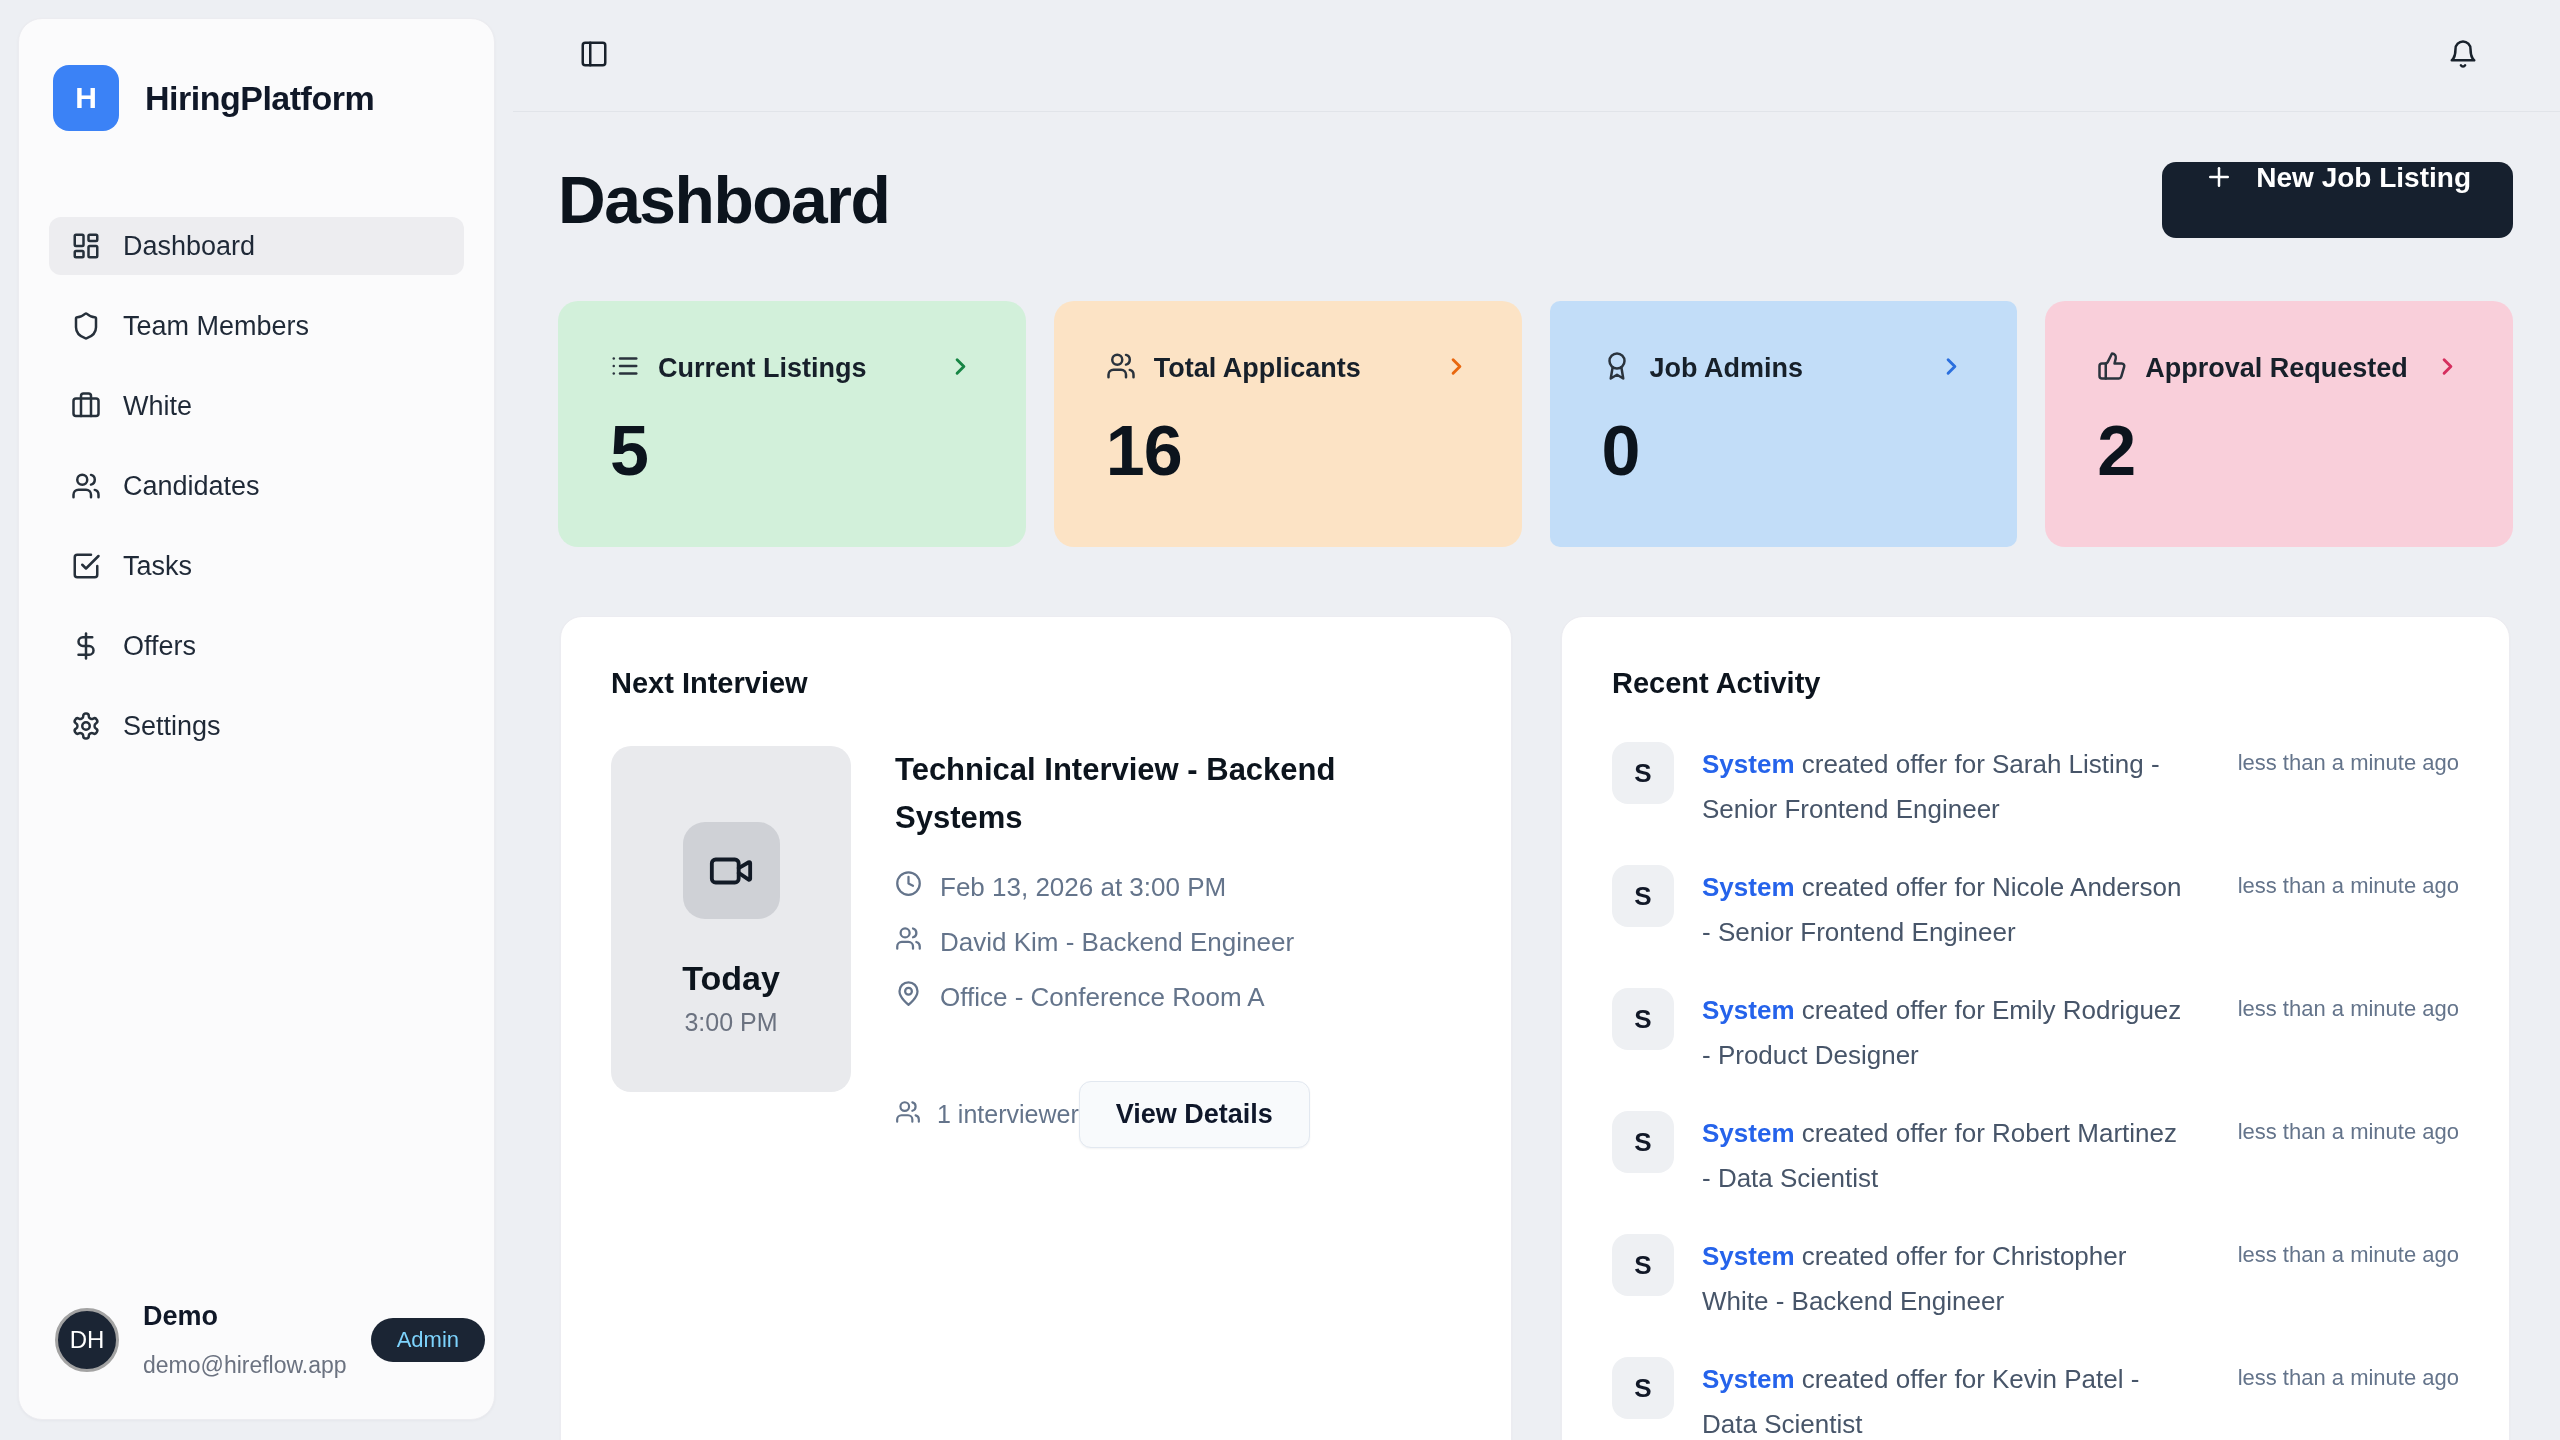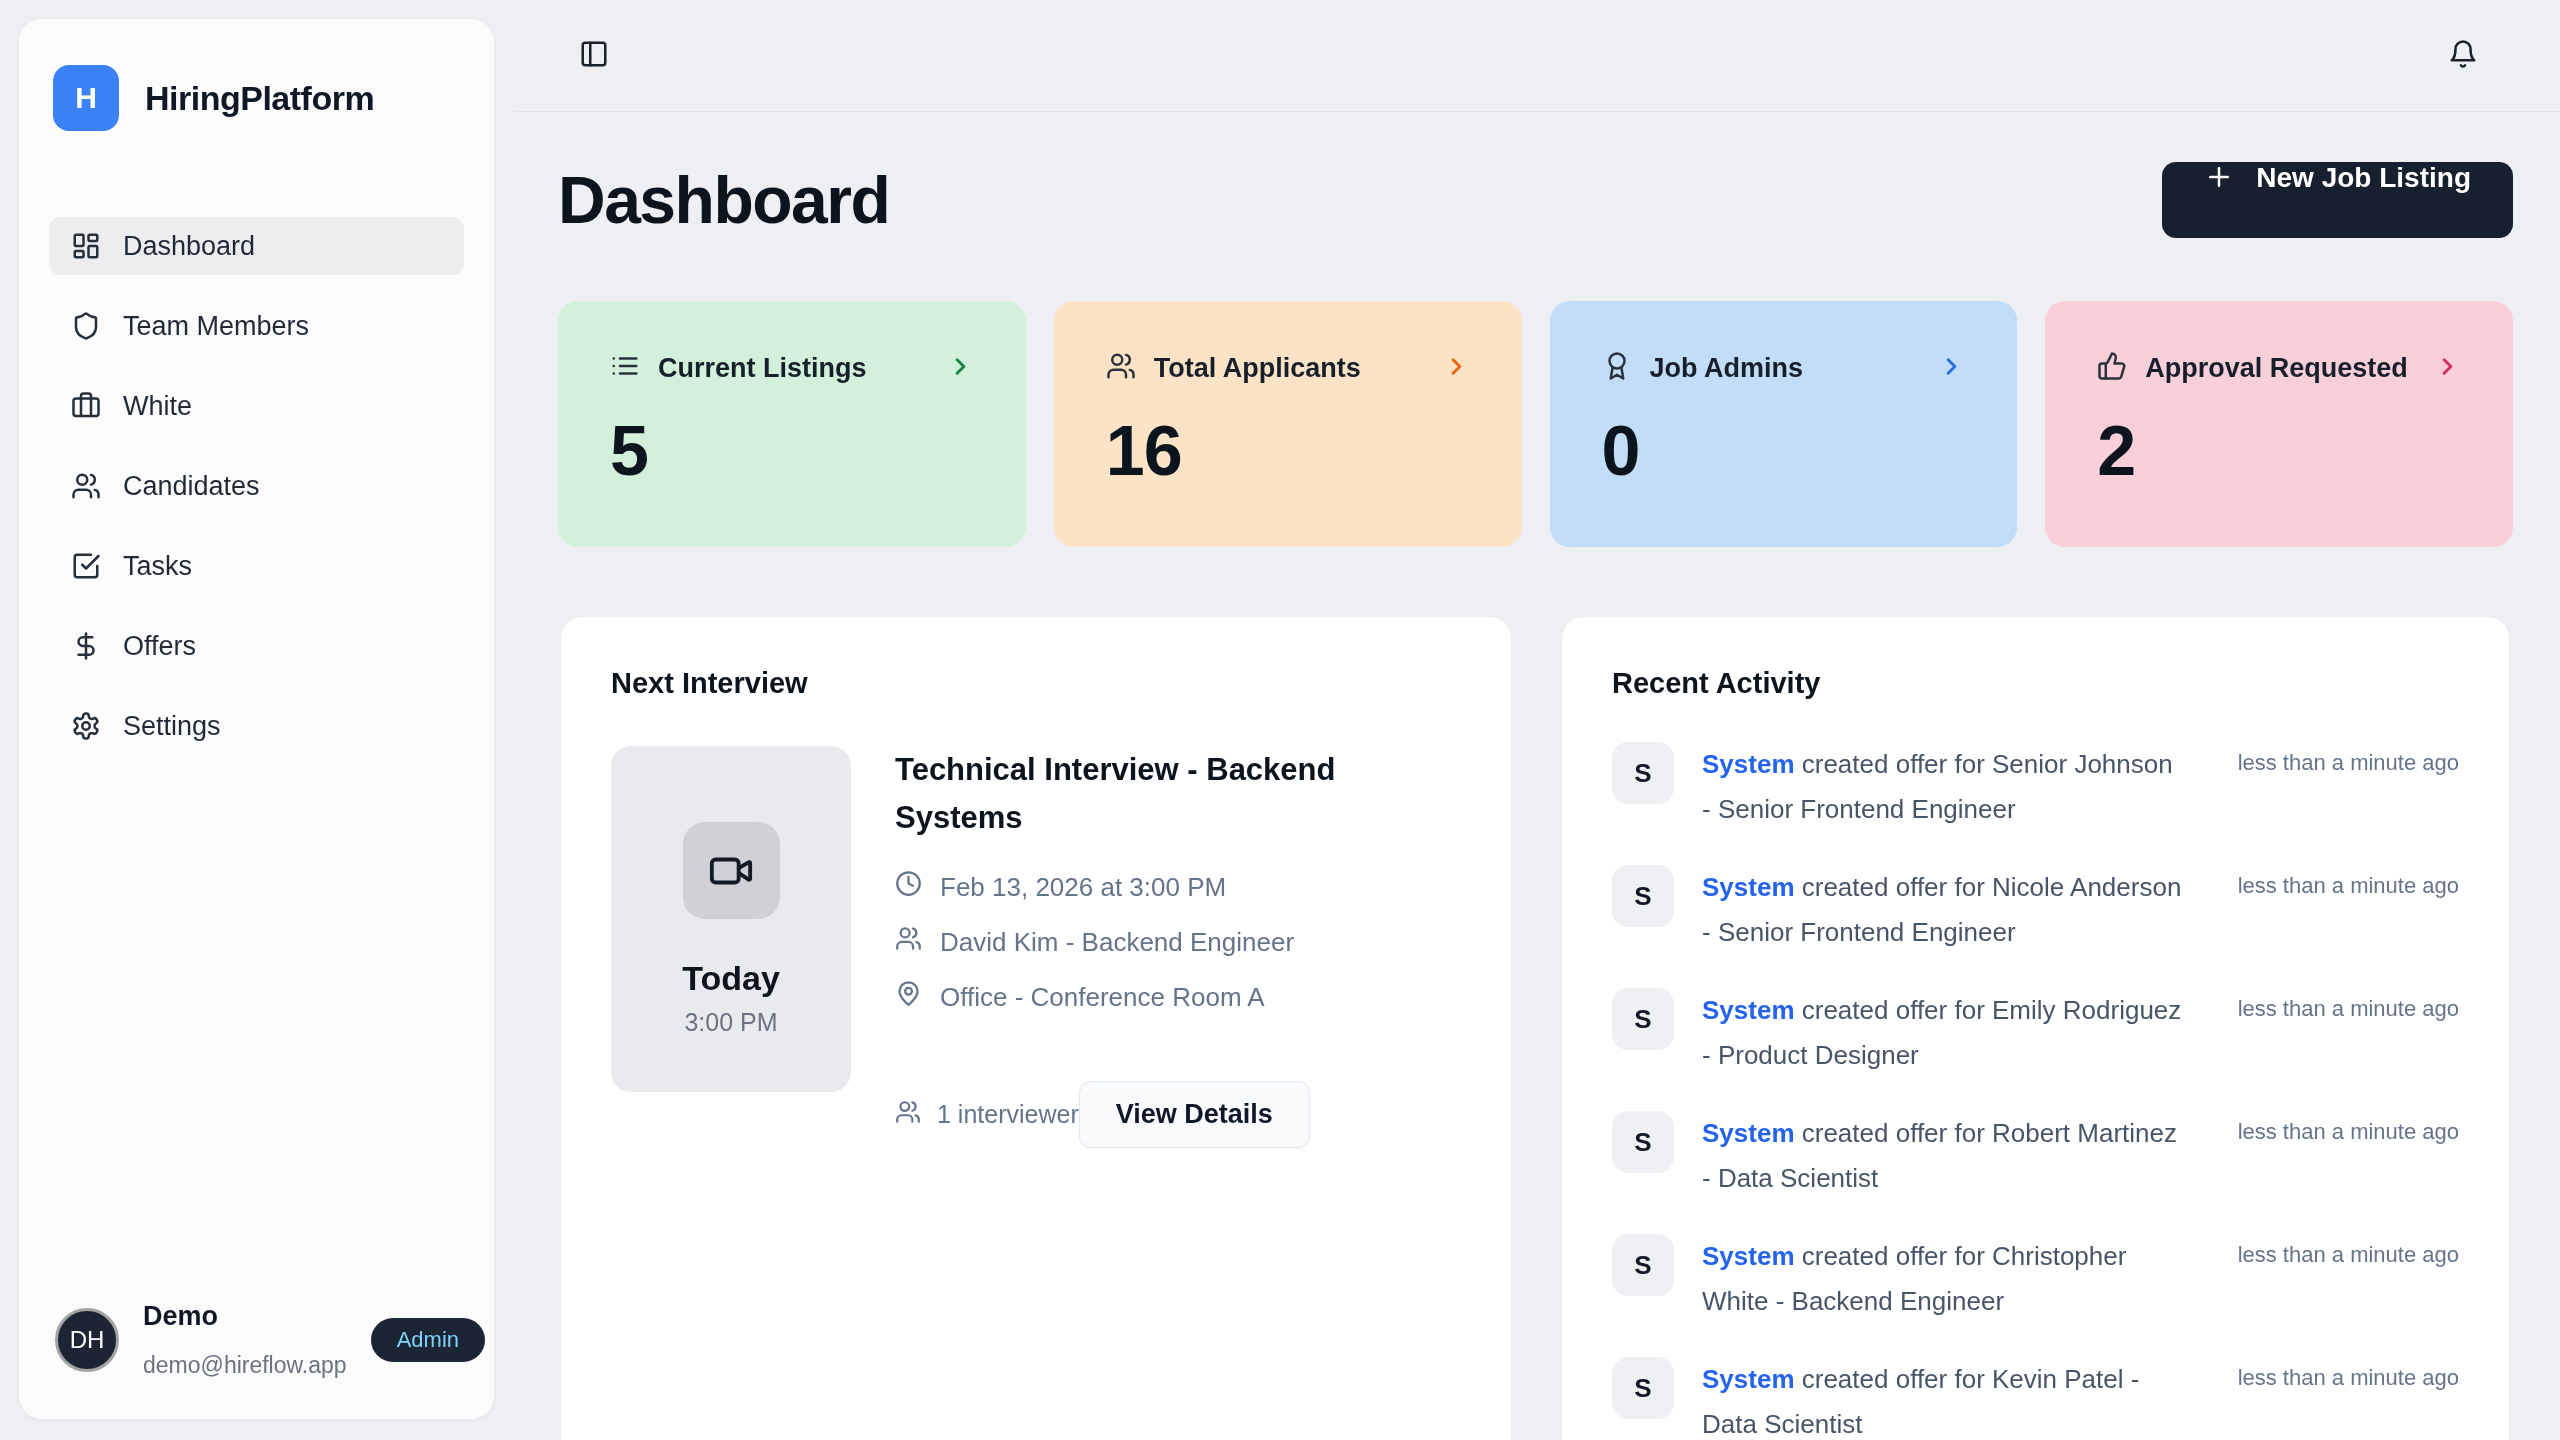--- a/index.html
+++ b/index.html
@@ -297,21 +297,21 @@
         <span class="stat-label">Total Applicants</span>
         <span class="stat-chevron">
           <svg viewBox="0 0 24 24" fill="none" stroke-width="2.6" stroke-linecap="round" stroke-linejoin="round" style="stroke: rgb(232, 103, 14);">
               <polyline points="9 18 15 12 9 6"></polyline>
             </svg>
         </span>
       </div>
       <div class="stat-value">16</div>
     </div>
 
-    <div class="stat-card" style="background: rgb(194, 221, 248);">
+    <div class="stat-card" style="background: rgb(194, 221, 248); border-radius: 10px;">
       <div class="stat-top">
         <span>
           <svg viewBox="0 0 24 24" fill="none" stroke-width="2" stroke-linecap="round" stroke-linejoin="round" width="30" height="30" stroke="#2a333d">
               <circle cx="12" cy="8" r="6"></circle>
               <path d="M15.477 12.89 17 22l-5-3-5 3 1.523-9.11"></path>
             </svg>
         </span>
         <span class="stat-label">Job Admins</span>
         <span class="stat-chevron">
           <svg viewBox="0 0 24 24" fill="none" stroke-width="2.6" stroke-linecap="round" stroke-linejoin="round" style="stroke: rgb(43, 111, 222);">
@@ -407,21 +407,21 @@
         </div>
       </div>
     </section>
 
     <section class="panel activity-panel">
       <h2>Recent Activity</h2>
       <div class="activity-list">
 
         <div class="activity-row">
           <div class="activity-avatar">S</div>
-          <div class="activity-text"><span class="actor">System</span><span> created offer for Senior Johnson - Senior Frontend Engineer</span></div>
+          <div class="activity-text"><span class="actor">System</span><span> created offer for Sarah Listing - Senior Frontend Engineer</span></div>
           <div class="activity-time">less than a minute ago</div>
         </div>
 
         <div class="activity-row">
           <div class="activity-avatar">S</div>
           <div class="activity-text"><span class="actor">System</span><span> created offer for Nicole Anderson - Senior Frontend Engineer</span></div>
           <div class="activity-time">less than a minute ago</div>
         </div>
 
         <div class="activity-row">

